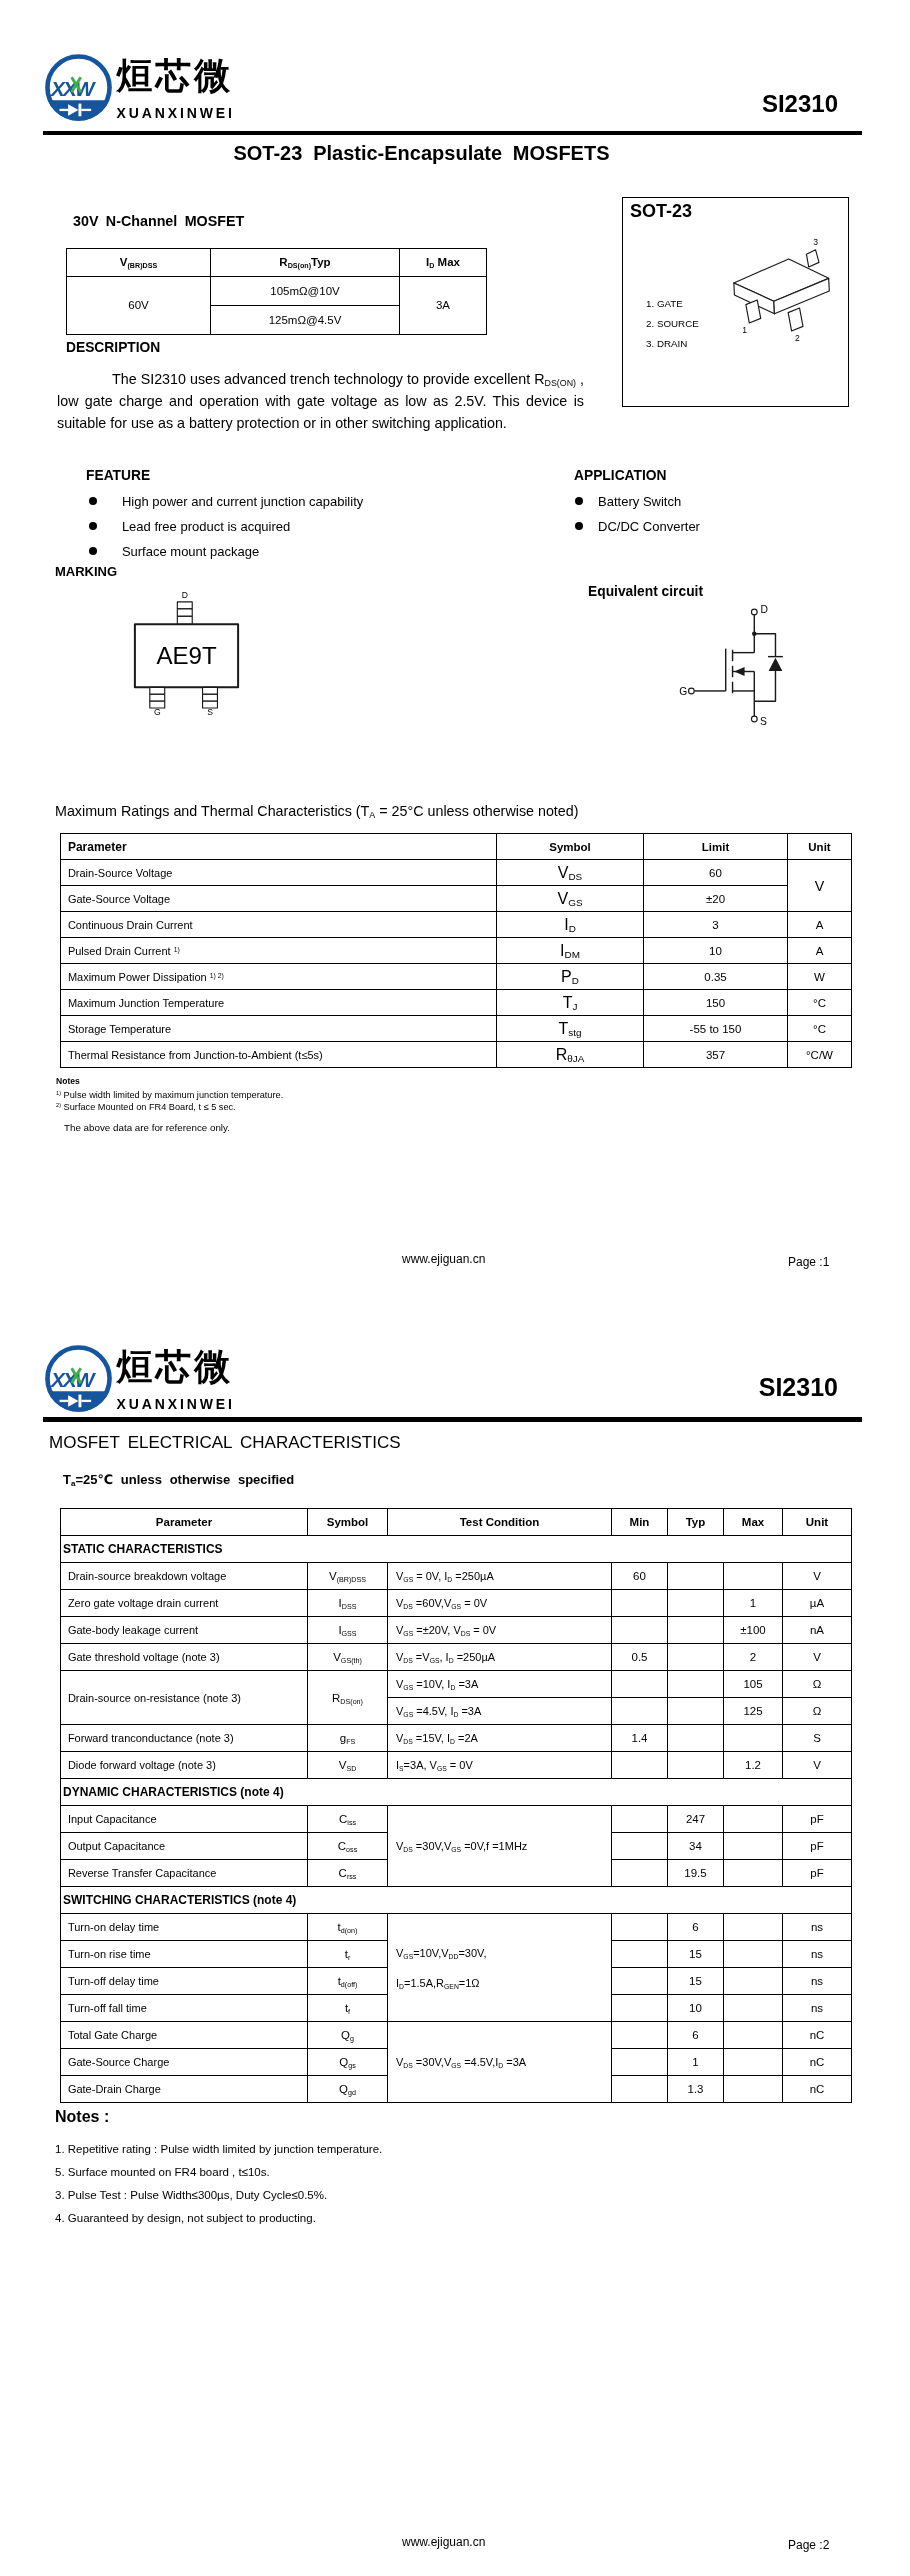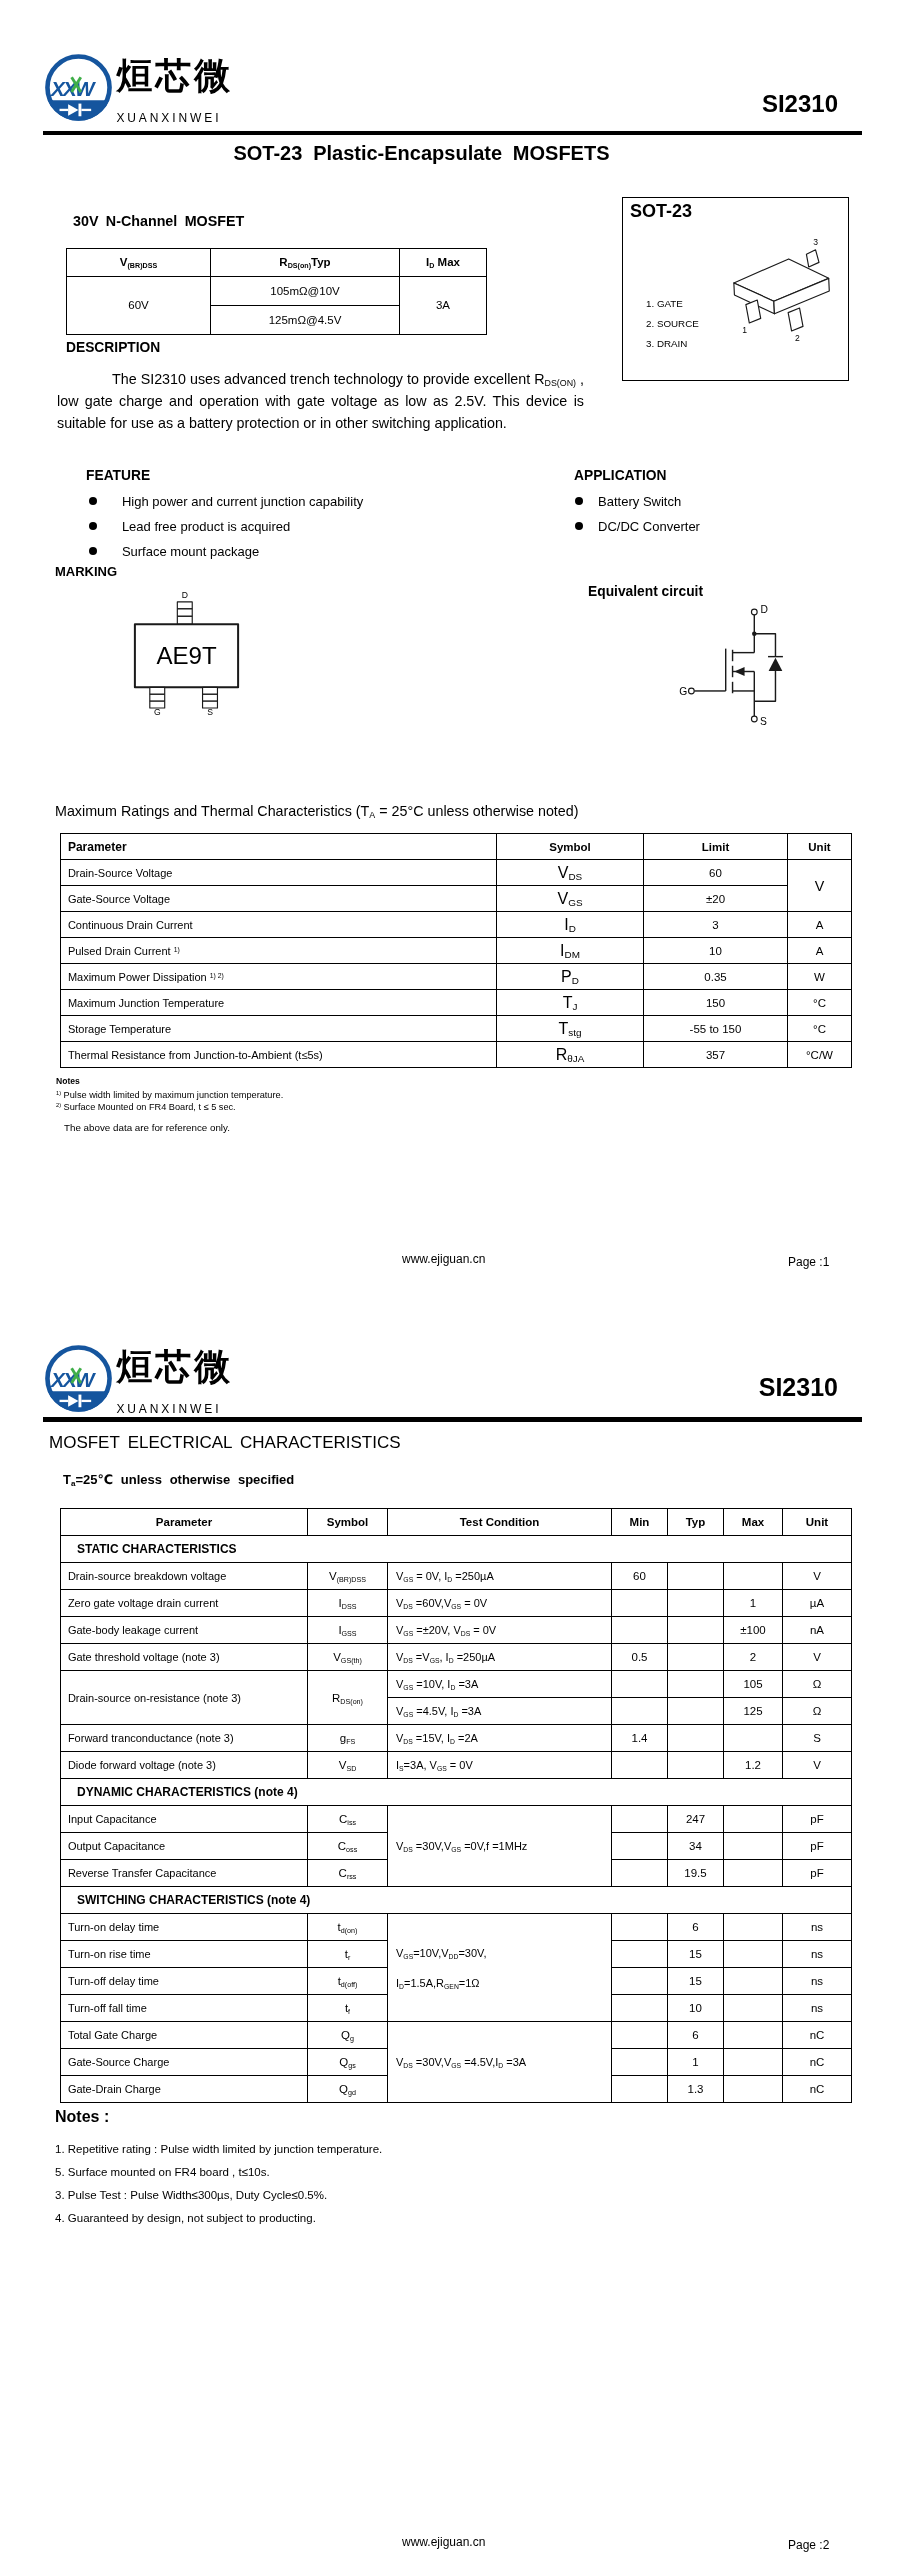--- a/index.html
+++ b/index.html
@@ -8,21 +8,21 @@
        font-family:"Liberation Sans","DejaVu Sans",sans-serif;}
   .abs{position:absolute;}
   sub{font-size:62%;vertical-align:-0.22em;line-height:0;}
   sup{font-size:62%;vertical-align:0.5em;line-height:0;}
 
   
   .logo{display:flex;align-items:flex-start;}
   .logo-text{margin-left:3.4px;}
   .logo-cn{font-size:36px;font-weight:bold;letter-spacing:2.9px;line-height:45px;
            font-family:"DejaVu Sans",sans-serif;}
-  .logo-en{font-size:12px;letter-spacing:2.9px;font-weight:normal;margin-top:13px;}
+  .logo-en{font-size:14px;letter-spacing:2.9px;font-weight:bold;margin-top:7px;}
 
   .part-number{width:178px;text-align:right;font-size:24px;font-weight:bold;}
   .part-number.p2{font-size:25px;}
   .rule{background:#000;}
 
   .doc-title{width:843px;text-align:center;font-size:20px;font-weight:bold;word-spacing:5.2px;}
   .subtitle{font-size:14.3px;font-weight:bold;word-spacing:3.4px;}
   .h-bold24{font-size:13.8px;font-weight:bold;}
   .h-bold23{font-size:13px;font-weight:bold;}
 
@@ -34,21 +34,21 @@
   .appl .dot{margin-left:1.1px;margin-right:15px;}
 
   
   table.t{border-collapse:collapse;table-layout:fixed;position:absolute;
           border:1.7px solid #000;}
   table.t th,table.t td{border:1.1px solid #000;font-size:11.5px;text-align:center;
           overflow:hidden;}
   table.t tr.hd th{font-weight:bold;border-bottom:1.7px solid #000;}
   .pl{text-align:left !important;padding-left:6.9px;font-size:11px !important;}
   .cl{text-align:left !important;padding-left:8px;font-size:11px !important;}
-  .sec td{font-weight:bold;text-align:left !important;padding-left:16px;
+  .sec td{font-weight:bold;text-align:left !important;padding-left:2px;
           font-size:12px !important;}
 
   .summary tr{height:29px;}
   .summary tr.hd{height:27.5px;}
   .summary th{font-size:15.5px;}
   .summary td{font-size:14.3px;}
 
   .ratings tr{height:26px;}
   .ratings tr.hd{height:26px;}
   .ratings th{font-size:12px;}
@@ -132,21 +132,21 @@
       <td rowspan="2">60V</td>
       <td>105mΩ@10V</td>
       <td rowspan="2">3A</td>
     </tr>
     <tr>
       <td>125mΩ@4.5V</td>
     </tr>
   </tbody>
     </table>
 
-  <div class="abs pkgbox" style="left:622px;top:197px;width:227px;height:184px;">
+  <div class="abs pkgbox" style="left:622px;top:197px;width:227px;height:210px;">
     <div class="pkgtitle">SOT-23</div>
     <div class="pinlist">
       <div>1. GATE</div>
       <div>2. SOURCE</div>
       <div>3. DRAIN</div>
     </div>
     <svg class="abs" style="right:4.6px;top:39px;" width="120" height="109" viewBox="0 0 210 190">
       <polygon class="ln" points="150,52 168,44 162,22 146,30"></polygon>
       <polygon class="ln" points="19,80 115,38 185,72 89,112"></polygon>
       <polygon class="ln" points="19,80 89,112 90,134 20,101"></polygon>

